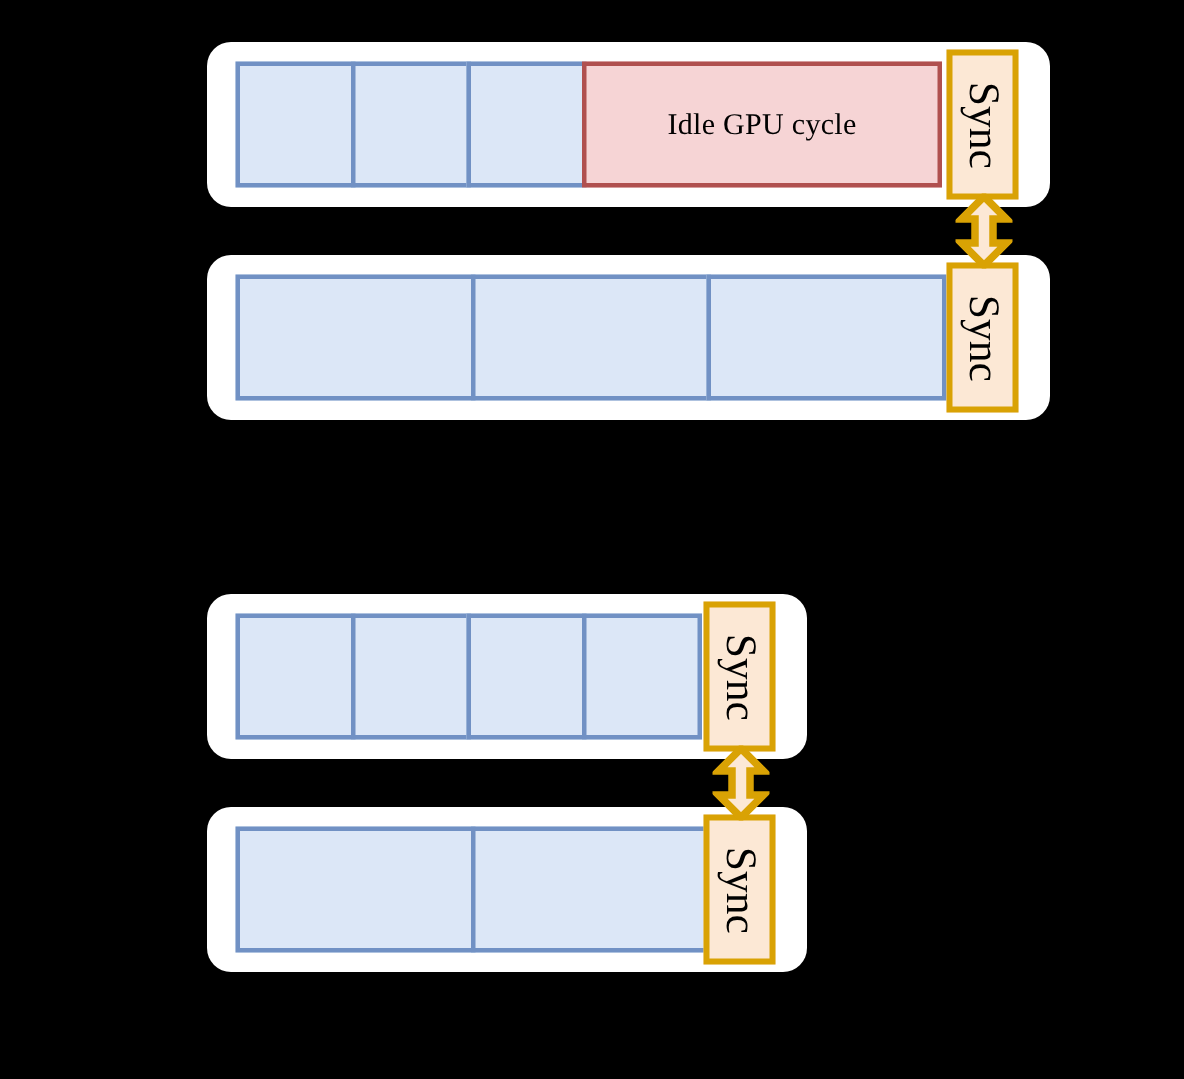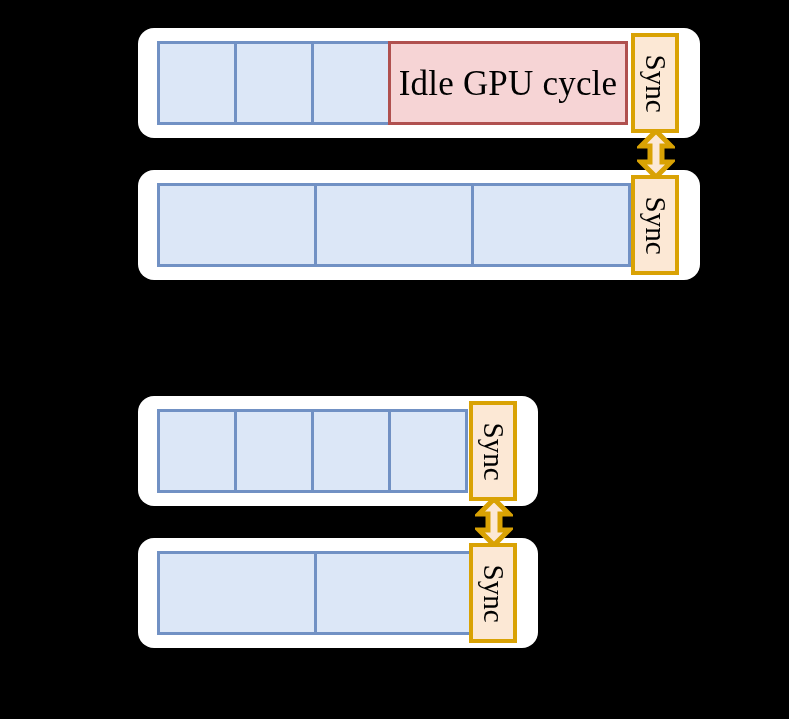--- a/index.html
+++ b/index.html
@@ -48,21 +48,21 @@
   .cell:last-child { margin-right: 0; }
 
   
   .cell.idle {
     background: #f6d4d5;
     border: 3px solid #b0504f;
     display: flex;
     align-items: center;
     justify-content: center;
     color: #000000;
-    font-size: 35px;
+    font-size: 20px;
     line-height: 1;
     white-space: nowrap;
     letter-spacing: 0.2px;
   }
 
   
   .sync {
     position: absolute;
     background: #fce8d5;
     border: 4px solid #d9a204;

